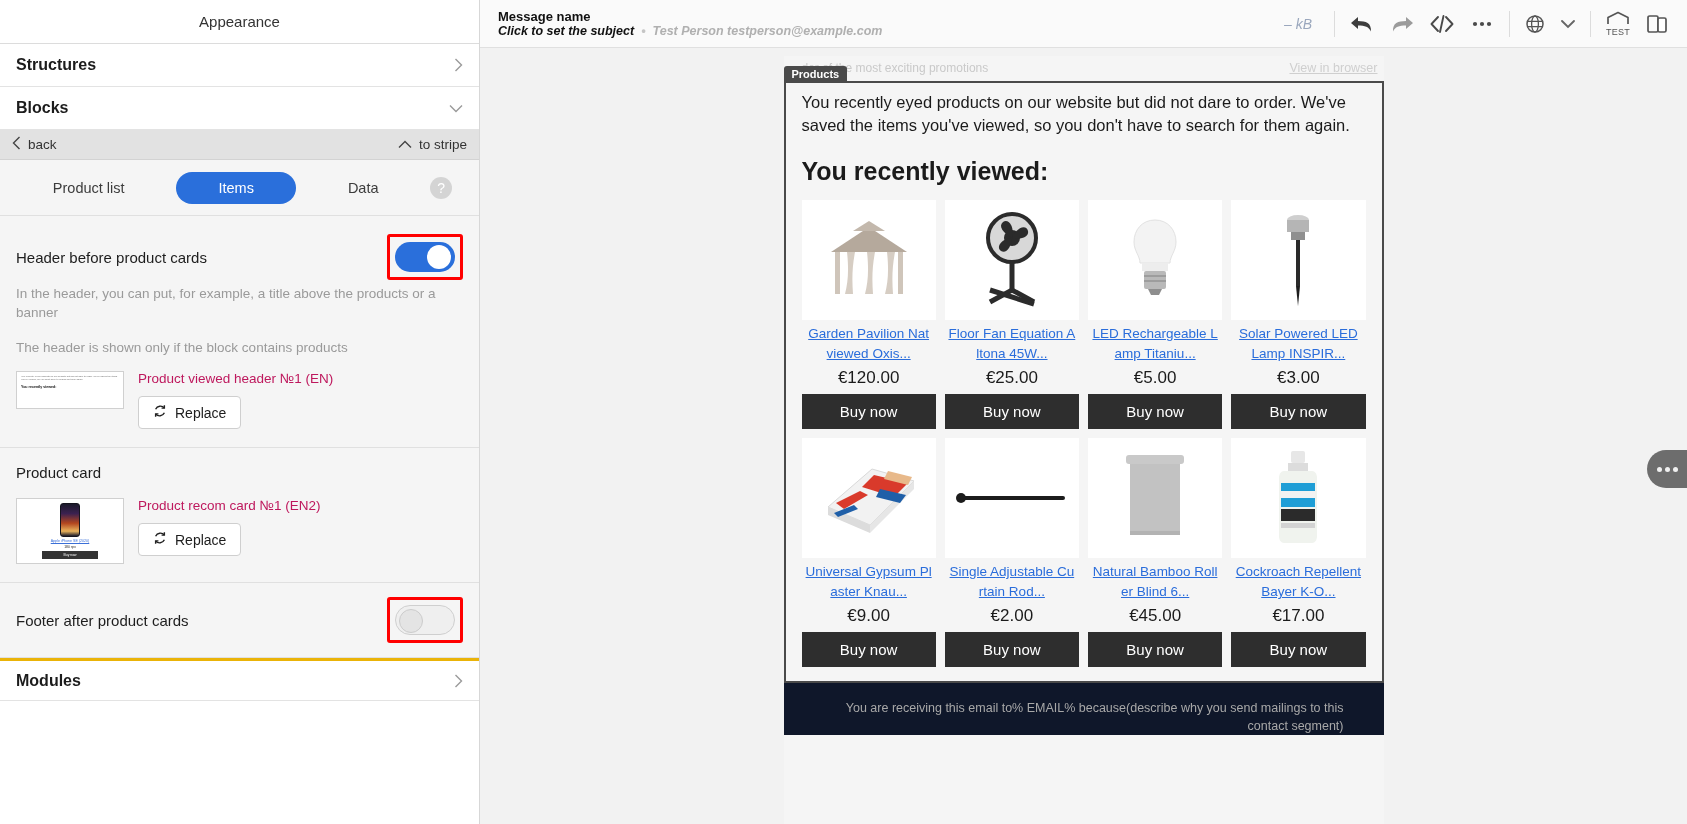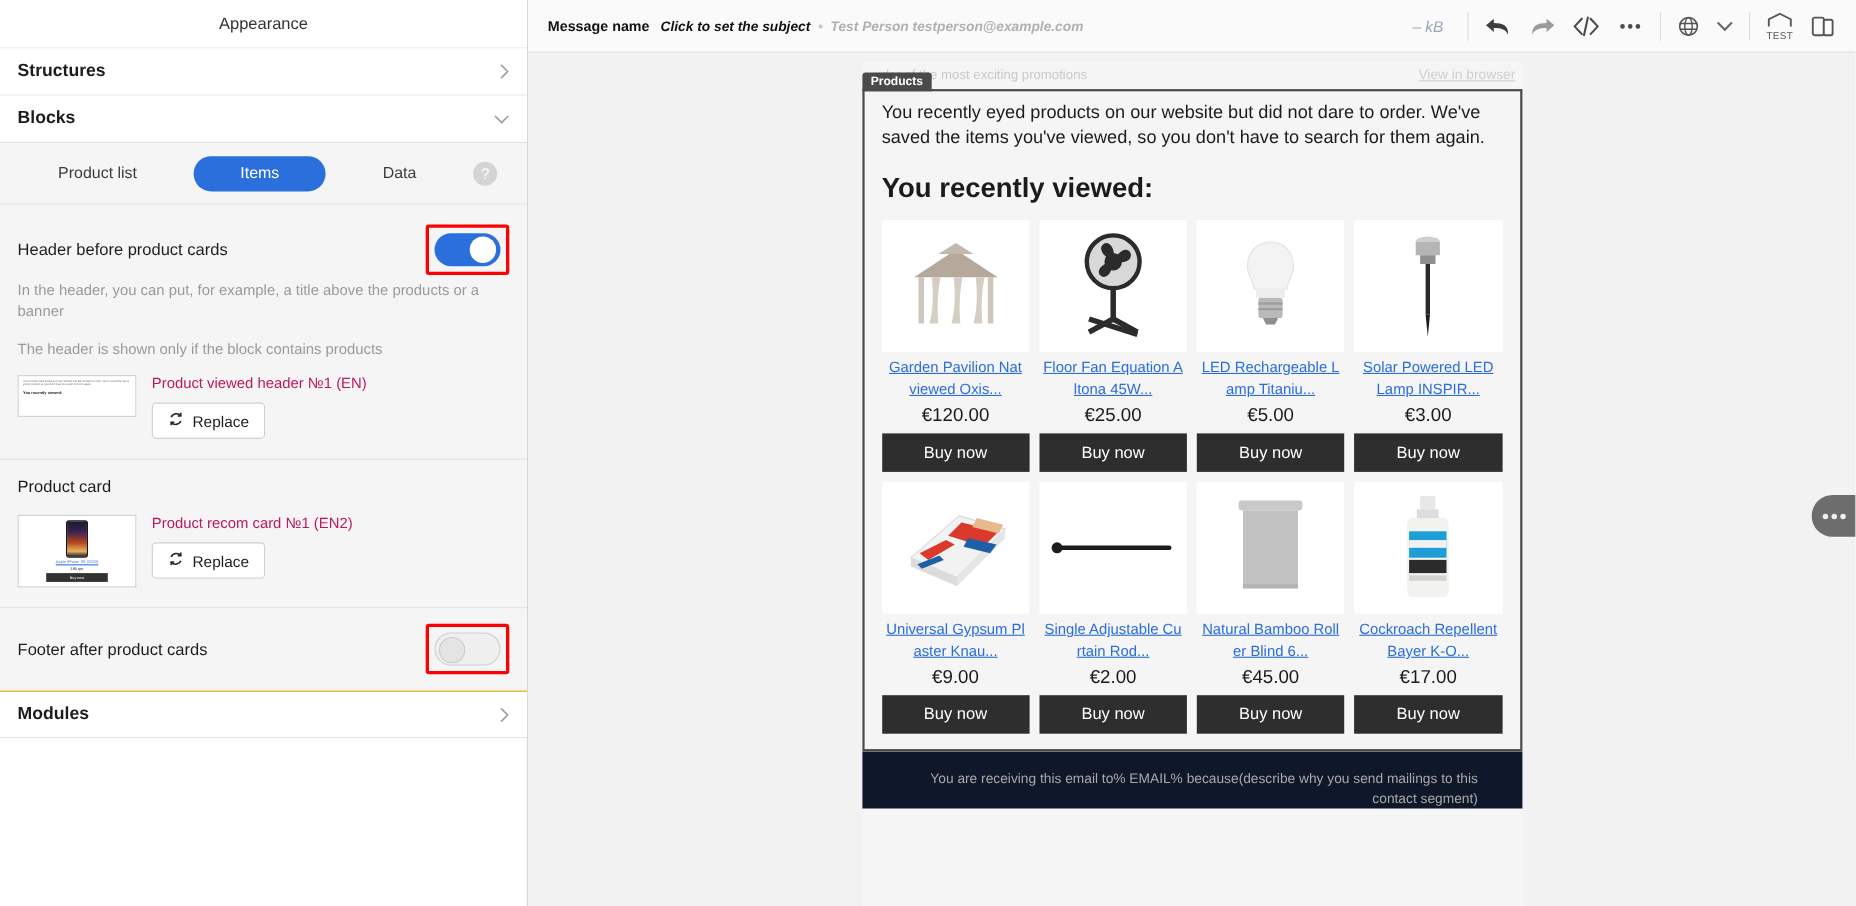--- a/index.html
+++ b/index.html
@@ -85,21 +85,21 @@
     font-size: 14px; color: #1d1d1d; display: inline-flex; align-items: center; gap: 8px; cursor: pointer;
     align-self: flex-start;
   }
 
   
   .editor { flex: 1; height: 824px; display: flex; flex-direction: column; background: #f2f2f2; position:relative;}
   .topbar {
     height: 48px; background: #fafafa; border-bottom: 1px solid #e0e0e0;
     display: flex; align-items: center; padding: 0 18px; gap: 14px;
   }
-  .msg-meta { display: flex; flex-direction: row; gap: 10px; }
+  .msg-meta { display: flex; flex-direction: column; gap: 0; }
   .msg-name { font-size: 13px; font-weight: bold; color: #111; }
   .msg-sub { font-size: 12.5px; font-weight: bold; font-style: italic; color: #111; display:flex; gap:7px; align-items:center;}
   .msg-sub .recipient { color: #b0b0b0; }
   .msg-sub .dot { color: #c5c5c5; }
   .spacer { flex: 1; }
   .size-label { font-size: 14px; font-style: italic; color: #9aa7bd; margin-right: 8px;}
   .divider { width: 1px; height: 26px; background: #dcdcdc; }
   .tool { display: flex; align-items: center; justify-content: center; cursor: pointer; color: #5a5a5a; }
   .tool svg { display: block; }
   .test-icon { display:flex; flex-direction:column; align-items:center; gap:0px; cursor:pointer;}
@@ -157,20 +157,38 @@
 
     <div class="section-row">
       <span class="title">Blocks</span>
       <span class="chev">
         <svg width="14" height="9" viewBox="0 0 14 9">
             <path d="M1 1.5 L7 7.5 L13 1.5" stroke="#9a9a9a" stroke-width="1.4" fill="none"></path>
           </svg>
       </span>
     </div>
 
+    <div class="backbar">
+      <div class="left">
+        <span>
+          <svg width="9" height="14" viewBox="0 0 9 14">
+              <path d="M7.5 1 L1.5 7 L7.5 13" stroke="#444" stroke-width="1.4" fill="none"></path>
+            </svg>
+        </span>
+        <span>back</span>
+      </div>
+      <div class="right">
+        <span>
+          <svg width="14" height="9" viewBox="0 0 14 9">
+              <path d="M1 7.5 L7 1.5 L13 7.5" stroke="#444" stroke-width="1.4" fill="none"></path>
+            </svg>
+        </span>
+        <span>to stripe</span>
+      </div>
+    </div>
 
     <div class="segbar">
       <div class="seg"><span>Product list</span></div>
       <div class="seg active"><span>Items</span></div>
       <div class="seg"><span>Data</span></div>
       <div class="help-circle">?</div>
     </div>
 
     <div class="opt-block">
       <div class="opt-head">
@@ -232,21 +250,21 @@
       <div class="opt-head">
         <span class="opt-label">Footer after product cards</span>
         <span class="toggle-wrap">
           <span class="toggle off">
               <i class="knob"></i>
             </span>
         </span>
       </div>
     </div>
 
-    <div class="section-row" style="border-top:1px solid #eab308;">
+    <div class="section-row" style="border-top:3px solid #eab308;">
       <span class="title">Modules</span>
       <span class="chev">
         <svg width="9" height="14" viewBox="0 0 9 14">
             <path d="M1.5 1 L7.5 7 L1.5 13" stroke="#9a9a9a" stroke-width="1.4" fill="none"></path>
           </svg>
       </span>
     </div>
   </div>
 
   <div class="editor">

